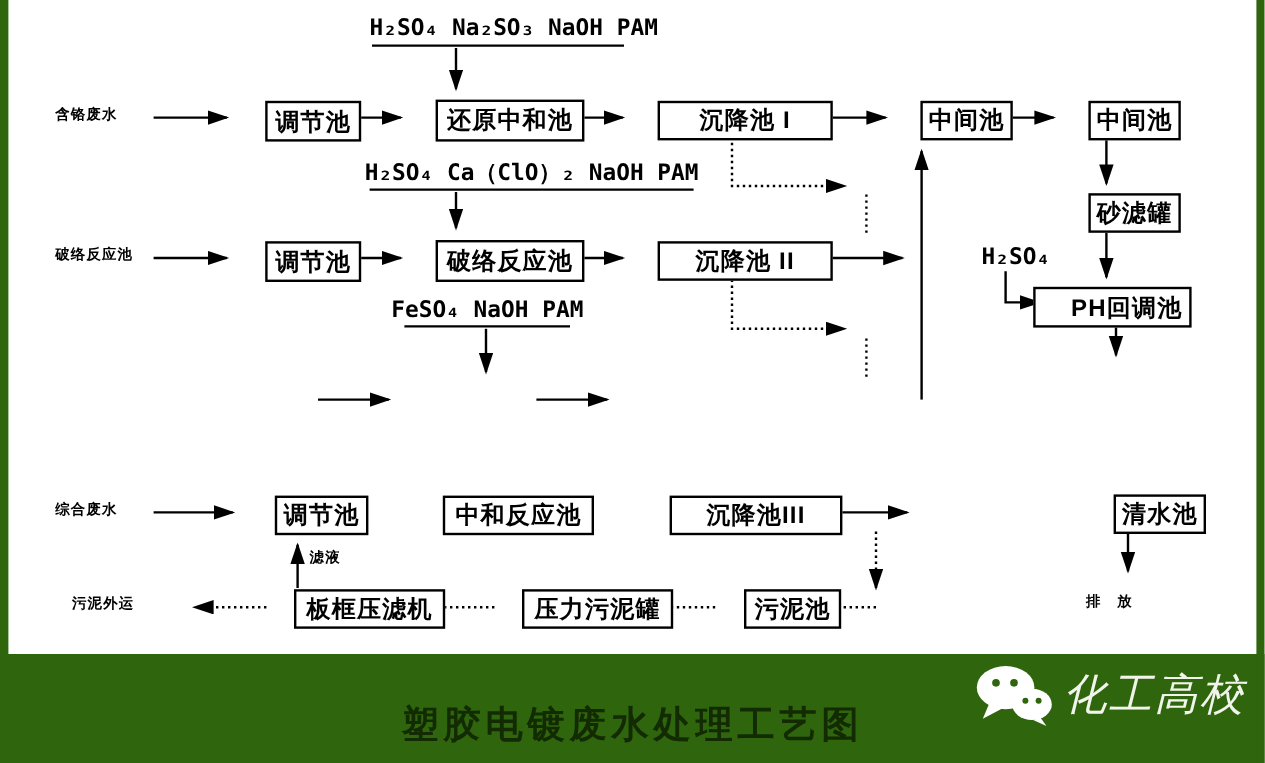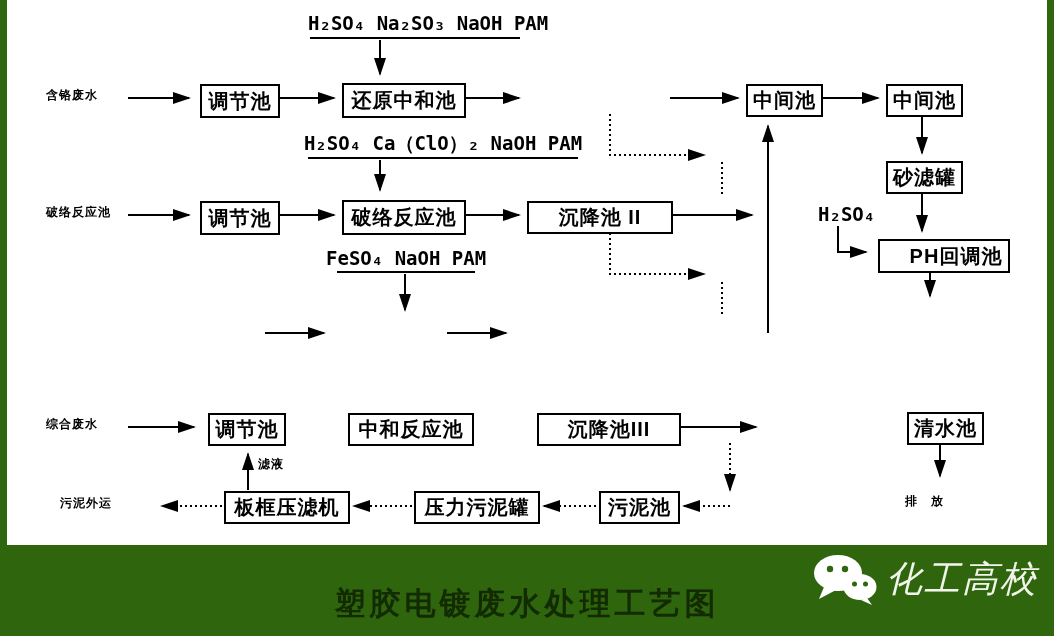--- a/index.html
+++ b/index.html
@@ -4,21 +4,21 @@
 <style>
   html,body{margin:0;padding:0;background:#fff;}
   #stage{position:relative;width:1054px;height:636px;background:#ffffff;overflow:hidden;
          font-family:"Liberation Sans",sans-serif;}
   .edge{position:absolute;top:0;bottom:0;width:7px;background:#2f660d;z-index:5;}
   #edge-left{left:0;}
   #edge-right{right:0;}
   #flowsvg{position:absolute;left:0;top:0;z-index:1;}
   .pbox{position:absolute;z-index:2;border:2px solid #000;background:#fff;
         display:flex;align-items:center;justify-content:center;
-        font-size:20px;font-weight:600;color:#000;letter-spacing:1px;white-space:nowrap;}
+        font-size:20px;font-weight:600;color:#000;letter-spacing:1px;white-space:nowrap;margin-left:21px;}
   .lbl{position:absolute;z-index:2;font-size:12px;font-weight:600;color:#000;
        letter-spacing:1px;white-space:nowrap;}
   .chem{position:absolute;z-index:2;font-family:"DejaVu Sans Mono",monospace;
         font-weight:bold;font-size:19px;color:#000;white-space:nowrap;text-align:center;}
   #footer{position:absolute;left:0;right:0;bottom:0;height:91px;background:#2f660d;z-index:4;}
   #footer-title{position:absolute;left:0;right:0;top:38px;text-align:center;
         font-size:31px;font-weight:bold;letter-spacing:4px;color:#122b03;}
   #brand{position:absolute;left:812px;top:8px;display:flex;align-items:center;gap:8px;}
   #brand-text{font-size:36px;color:#f1f4ea;letter-spacing:2px;font-weight:500;font-style:italic;}
 </style>
@@ -84,24 +84,25 @@
   <div class="lbl" style="left:905px;top:493px;">排　放</div>
   <div class="lbl" style="left:258px;top:456px;">滤液</div>
 
   <div class="chem" style="left:308px;top:12px;width:214px;">H₂SO₄ Na₂SO₃ NaOH PAM</div>
   <div class="chem" style="left:300px;top:131px;width:286px;">H₂SO₄ Ca（ClO）₂ NaOH PAM</div>
   <div class="chem" style="left:326px;top:247px;width:160px;">FeSO₄ NaOH PAM</div>
   <div class="chem" style="left:818px;top:203px;">H₂SO₄</div>
 
   <div class="pbox" style="left:200px;top:84px;width:76px;height:30px;">调节池</div>
   <div class="pbox" style="left:342px;top:83px;width:120px;height:31px;">还原中和池</div>
+  <div class="pbox" style="left:527px;top:84px;width:142px;height:29px;">沉降池 I</div>
   <div class="pbox" style="left:746px;top:84px;width:73px;height:29px;">中间池</div>
   <div class="pbox" style="left:886px;top:84px;width:73px;height:29px;">中间池</div>
   <div class="pbox" style="left:886px;top:161px;width:73px;height:29px;">砂滤罐</div>
-  <div class="pbox" style="left:878px;top:239px;width:104px;height:30px;padding-left:24px;">PH回调池</div>
+  <div class="pbox" style="left:840px;top:239px;width:104px;height:30px;padding-left:24px;">PH回调池</div>
   <div class="pbox" style="left:200px;top:201px;width:76px;height:30px;">调节池</div>
   <div class="pbox" style="left:342px;top:200px;width:120px;height:31px;">破络反应池</div>
   <div class="pbox" style="left:527px;top:201px;width:142px;height:29px;">沉降池 II</div>
   <div class="pbox" style="left:208px;top:413px;width:74px;height:29px;">调节池</div>
   <div class="pbox" style="left:537px;top:413px;width:140px;height:29px;">沉降池III</div>
   <div class="pbox" style="left:348px;top:413px;width:122px;height:29px;">中和反应池</div>
   <div class="pbox" style="left:907px;top:412px;width:73px;height:29px;">清水池</div>
   <div class="pbox" style="left:224px;top:491px;width:122px;height:29px;">板框压滤机</div>
   <div class="pbox" style="left:414px;top:491px;width:122px;height:29px;">压力污泥罐</div>
   <div class="pbox" style="left:599px;top:491px;width:77px;height:29px;">污泥池</div>

